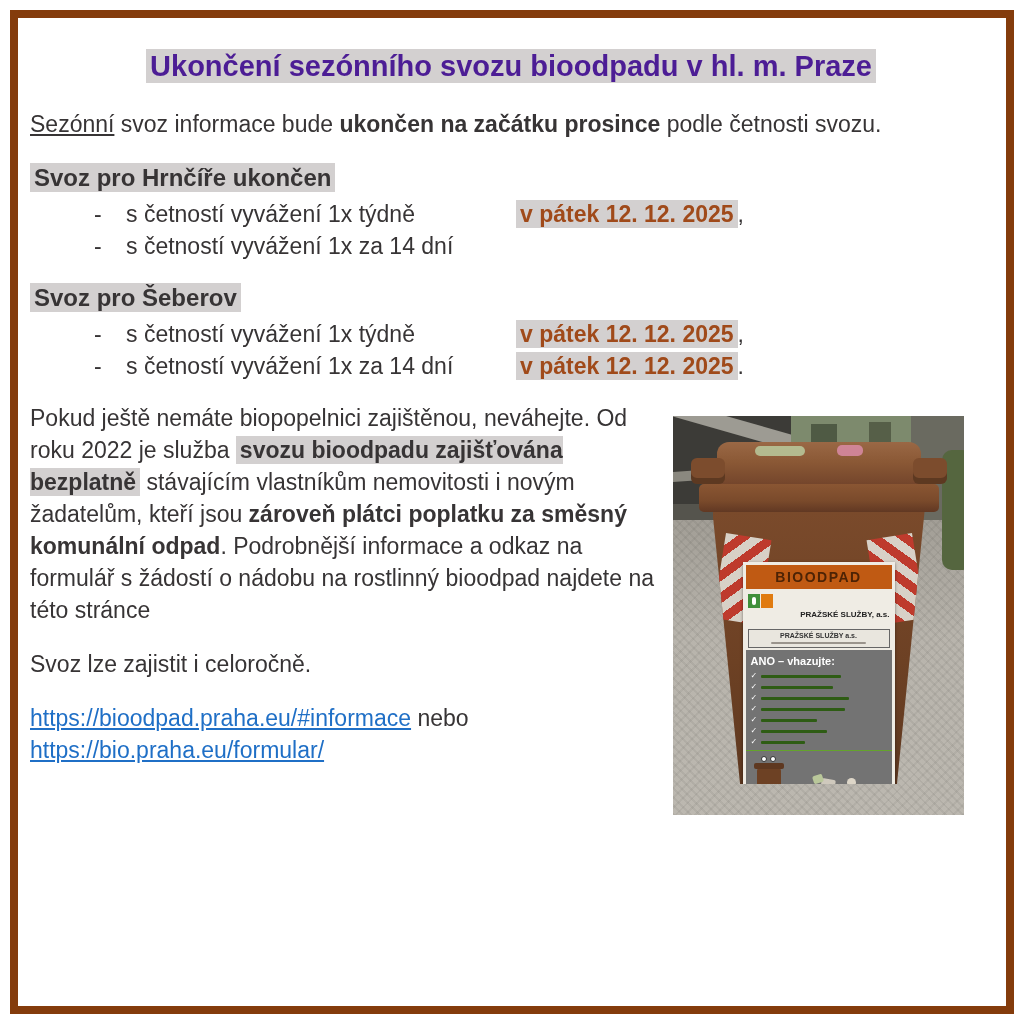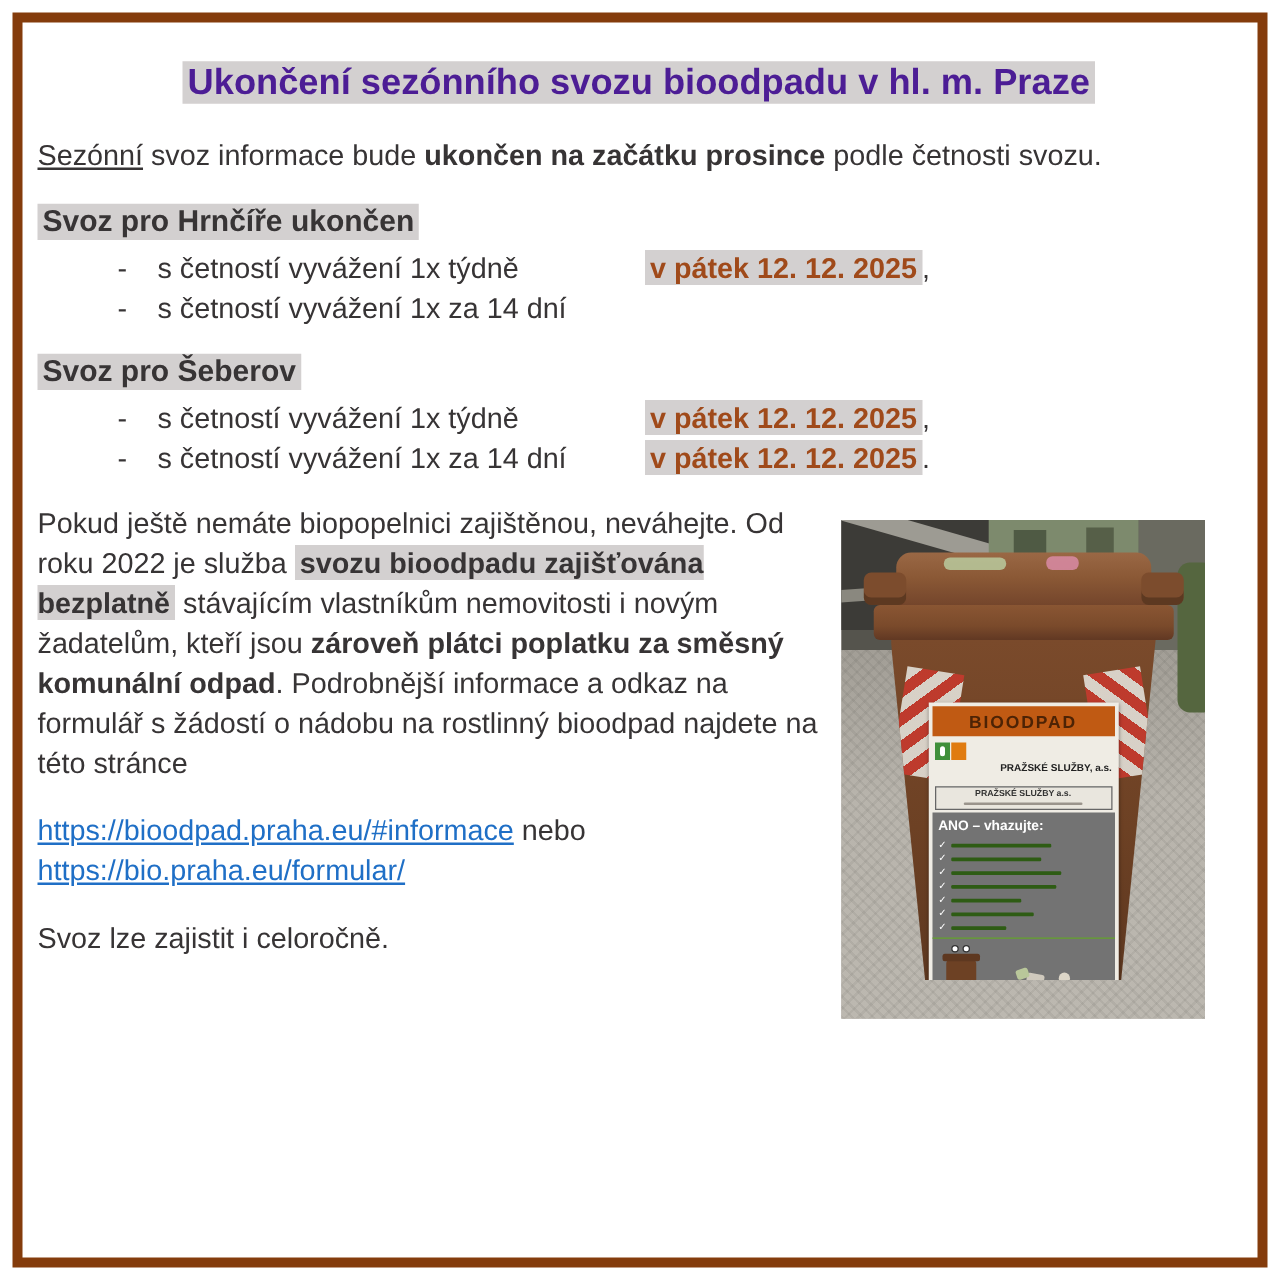--- a/index.html
+++ b/index.html
@@ -241,18 +241,18 @@
             </div>
           </div>
         </div>
       </div>
     </div>
   </div>
 
 
   <p class="para"><span>Pokud ještě nemáte biopopelnici zajištěnou, neváhejte. Od roku 2022 je služba </span><b class="hl">svozu bioodpadu zajišťována bezplatně</b><span> stávajícím vlastníkům nemovitosti i novým žadatelům, kteří jsou </span><b>zároveň plátci poplatku za směsný komunální odpad</b><span>. Podrobnější informace a odkaz na formulář s žádostí o nádobu na rostlinný bioodpad najdete na této stránce</span></p>
 
+  <p class="para">Svoz lze zajistit i celoročně.</p>
+
   <p class="para"><a class="link">https://bioodpad.praha.eu/#informace</a><span> nebo</span><br>
     <a class="link">https://bio.praha.eu/formular/</a></p>
 
-  <p class="para">Svoz lze zajistit i celoročně.</p>
-
 </div>
 
 </body></html>

